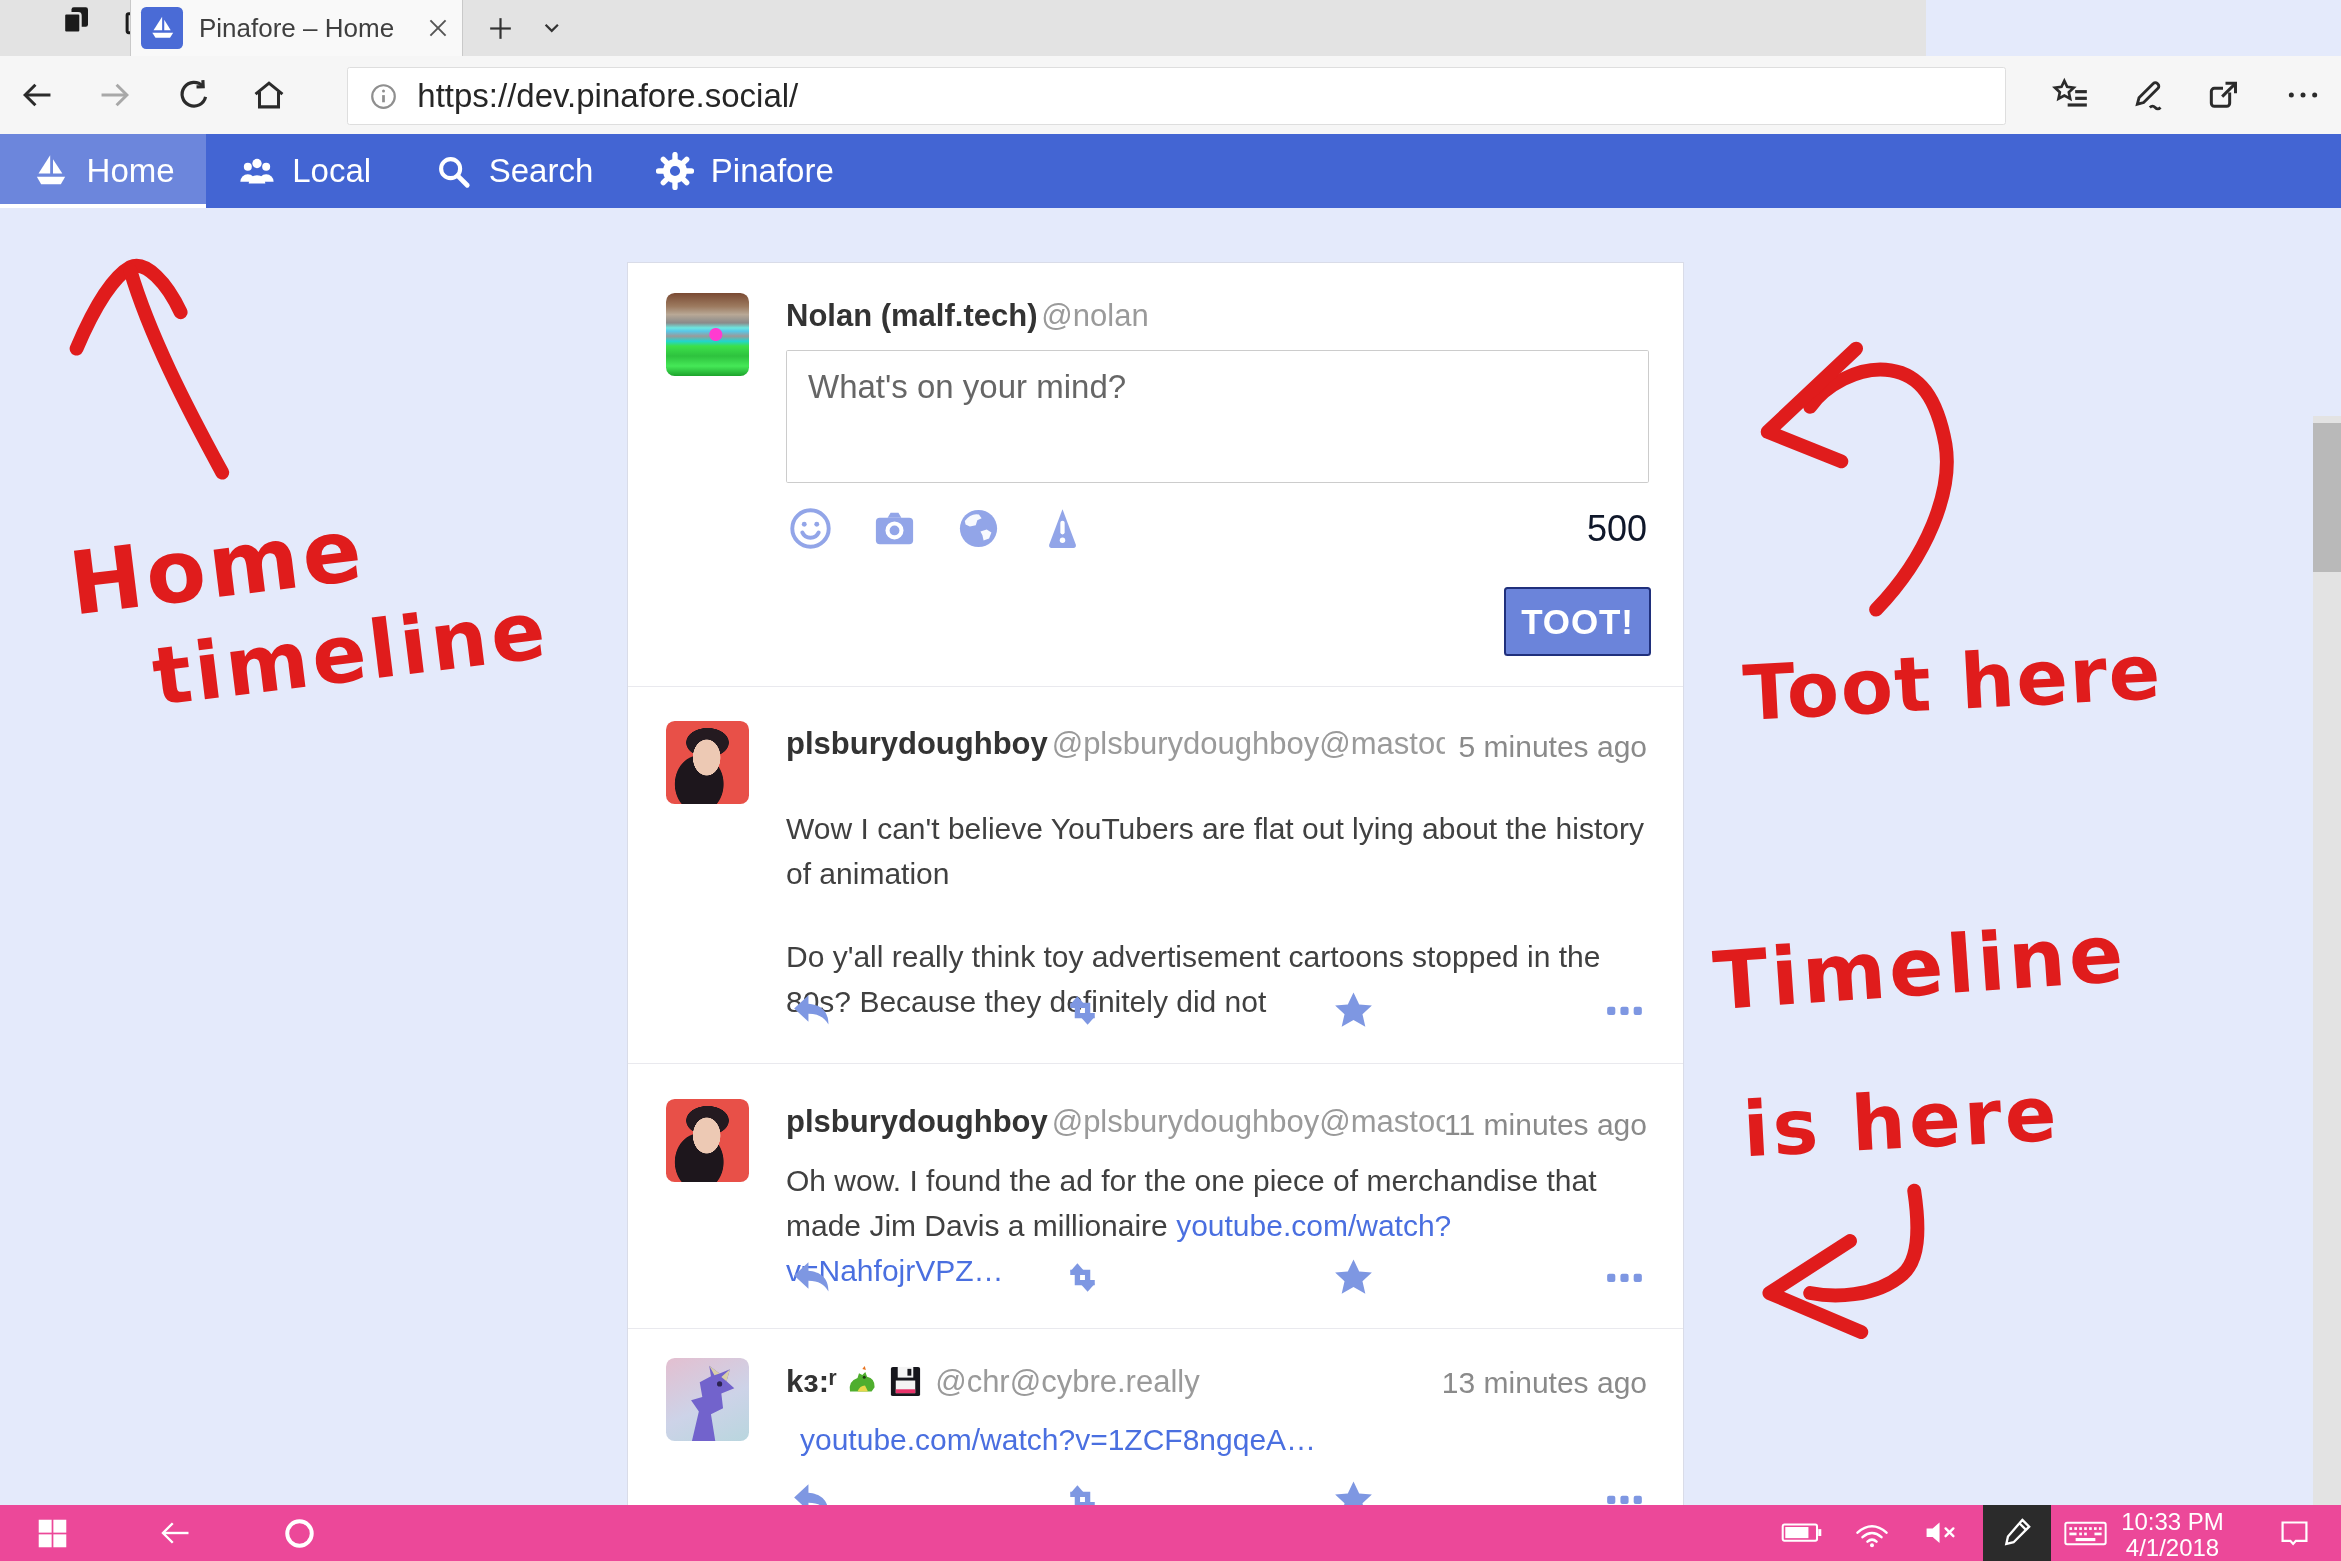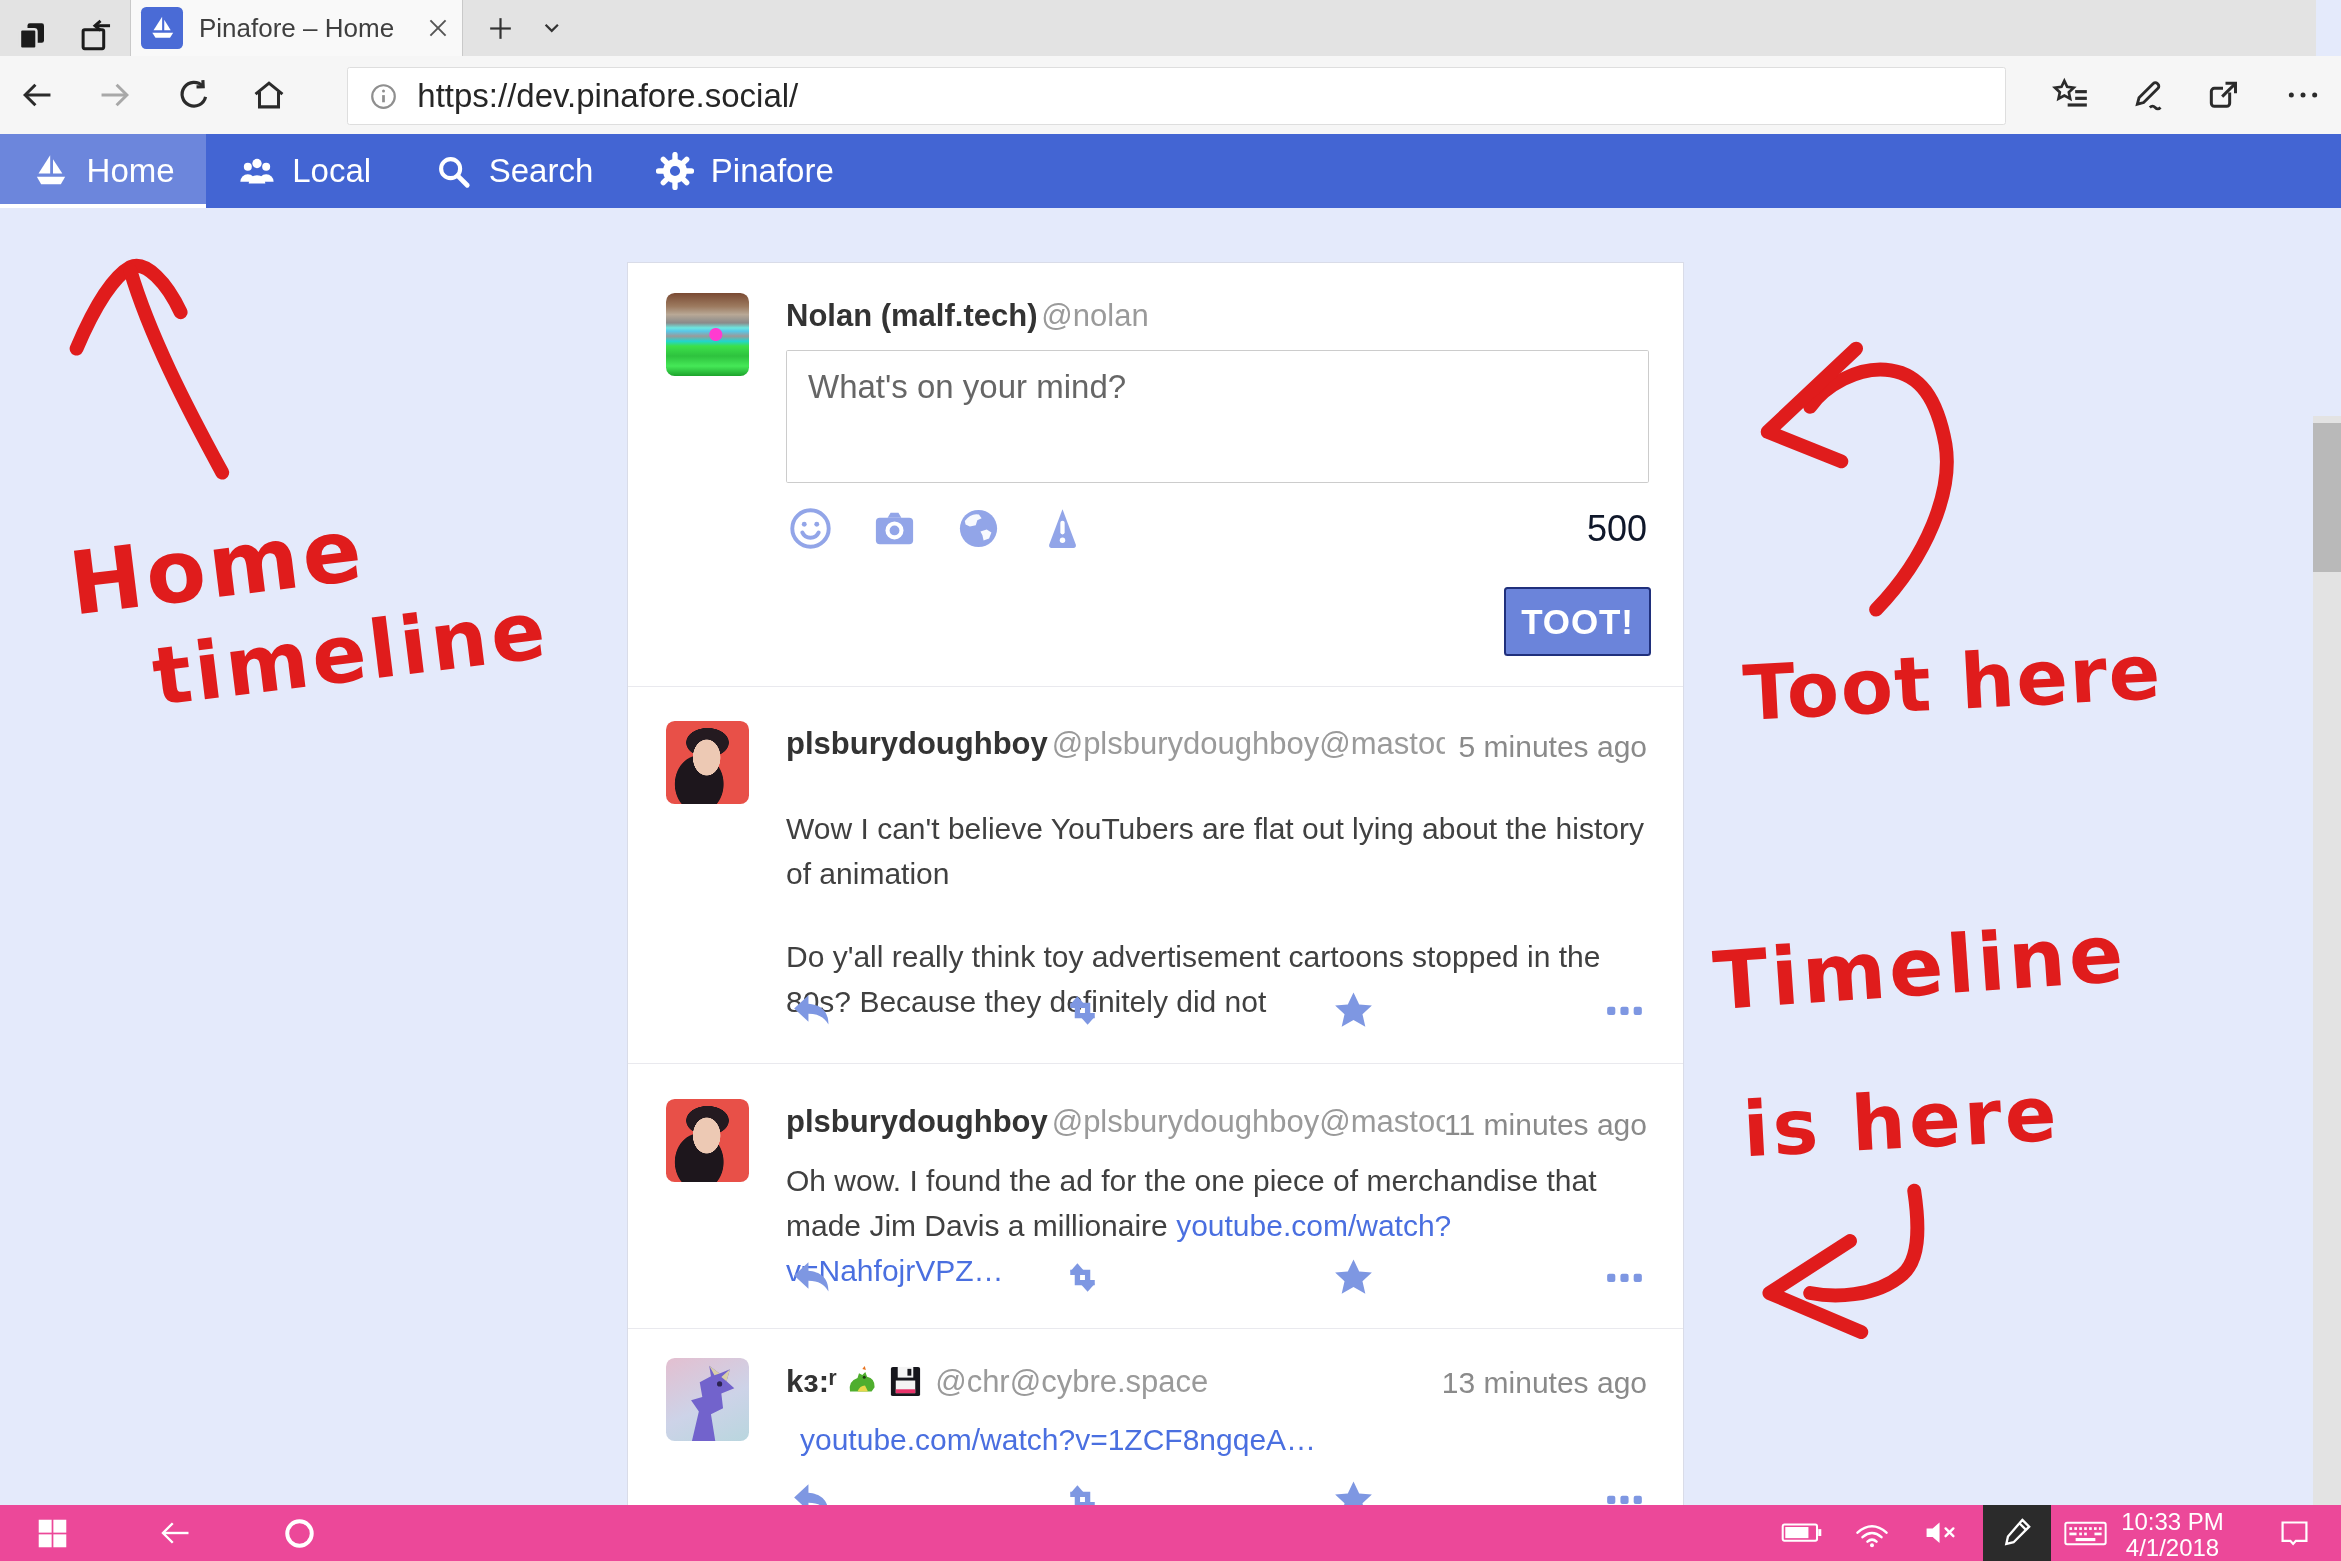--- a/index.html
+++ b/index.html
@@ -1,21 +1,21 @@
 <!DOCTYPE html>
 <html style="font-size:14px"><head>
 <meta charset="utf-8">
 <style>
   html,body{margin:0;padding:0;width:2342px;height:1561px;overflow:hidden;
     font-family:"Liberation Sans","DejaVu Sans",sans-serif;background:#e4eafb;}
   #screen{position:absolute;inset:0;width:2342px;height:1561px;overflow:hidden;}
 
   
-  .tabbar{position:absolute;left:0;top:0;width:2316px;height:56px;background:#e3e3e3;
-    display:flex;align-items:flex-end;}
+  .tabbar{position:absolute;left:0;top:0;width:1882px;height:56px;background:#e3e3e3;
+    display:flex;align-items:flex-start;padding-left:44px;}
   .tabbar .winicon{width:40px;height:40px;display:flex;align-items:center;justify-content:center;color:#1b1b1b;}
   .winicon.pages{margin-left:12px;}
   .winicon.aside{margin-left:22.6px;}
   .tab{position:absolute;left:130px;top:0;width:331px;height:56px;background:#f9f9f9;
     border-left:0.9px solid #c9c9c9;border-right:0.9px solid #c9c9c9;display:flex;align-items:center;}
   .favicon{width:42px;height:42px;border-radius:5.2px;background:#4a6bd6;margin-left:10.4px;
     display:flex;align-items:center;justify-content:center;}
   .tabtitle{font-size:26px;color:#3f3f3f;margin-left:15.6px;white-space:nowrap;flex:1;}
   .tabclose{width:38px;height:38px;color:#555;display:flex;align-items:center;justify-content:center;margin-right:5.2px;}
   .newtab{position:absolute;left:479px;top:7px;width:42px;height:42px;color:#333;display:flex;align-items:center;justify-content:center;}
@@ -407,21 +407,21 @@
           </span>
           <span style="display:inline-block;vertical-align:-7px;margin-right:8.7px;">
             <svg width="35" height="35" viewBox="0 0 36 36">
                 <rect x="3" y="3" width="30" height="30" rx="2" fill="#16161c"></rect>
                 <rect x="10" y="3" width="16" height="11" fill="#f4f4f4"></rect>
                 <rect x="20" y="5" width="4" height="7" fill="#16161c"></rect>
                 <rect x="8" y="17" width="20" height="13" fill="#f4f4f4"></rect>
                 <rect x="8" y="26" width="20" height="4" fill="#e8336a"></rect>
               </svg>
           </span>
-          <span class="hhandle">@chr@cybre.space</span>
+          <span class="hhandle">@chr@cybre.really</span>
         </div>
         <span class="htime" style="top:1103px">13 minutes ago</span>
         <div class="ptext" style="position:absolute;left:144px;top:1154px;margin-left:28px;">
           <a class="plink">youtube.com/watch?v=1ZCF8ngqeA…</a>
         </div>
         <div class="actions" style="top:1211px">
           <span class="aicon">
             <svg width="49" height="49" viewBox="0 0 24 24" fill="currentColor">
                 <path d="M10.5 4.5 L3.5 11 L10.5 17.5 V13.6 C15.5 13.6 18.3 15.5 20.3 18.8 C20.3 11.8 16 9.2 10.5 8.7 Z"></path>
               </svg>

